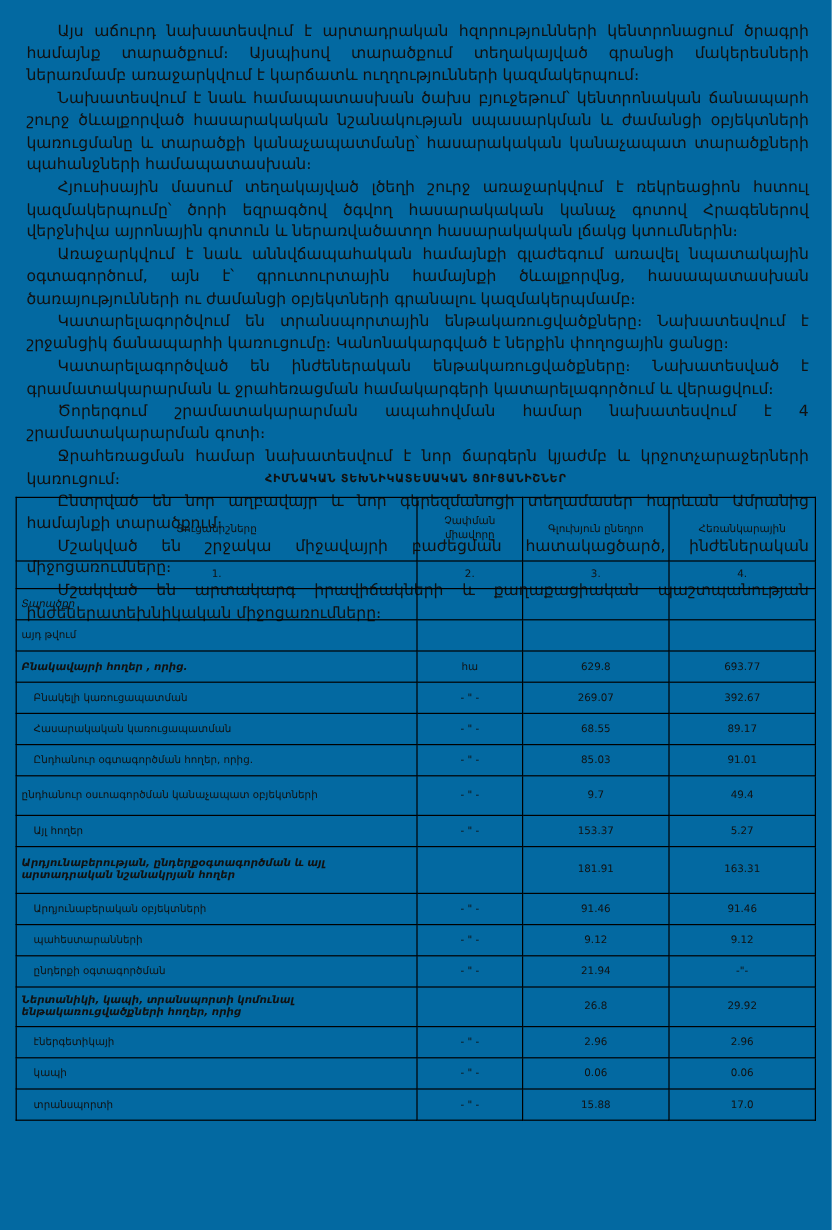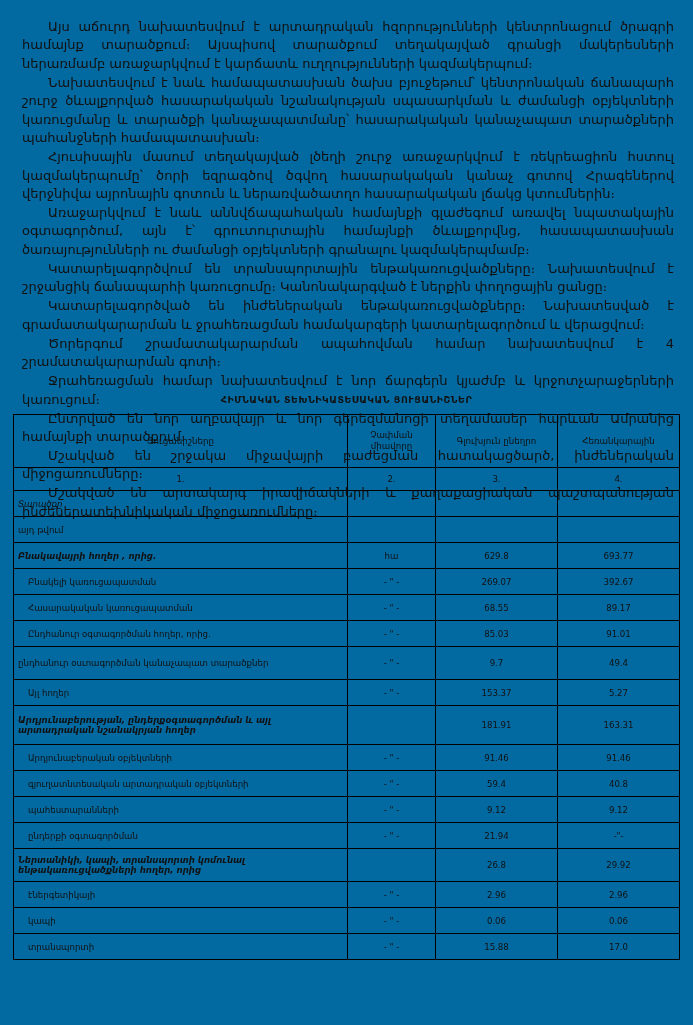--- a/index.html
+++ b/index.html
@@ -172,21 +172,21 @@
           <td class="c-num">68.55</td>
           <td class="c-num">89.17</td>
         </tr>
         <tr class="row-std">
           <td class="indent-1">Ընդհանուր օգտագործման հողեր, որից.</td>
           <td class="c-unit">- " -</td>
           <td class="c-num">85.03</td>
           <td class="c-num">91.01</td>
         </tr>
         <tr class="row-tall">
-          <td>ընդհանուր օսւոագործման կանաչապատ տարածքներ</td>
+          <td>ընդհանուր օսւոագործման կանաչապատ օբյեկտների</td>
           <td class="c-unit">- " -</td>
           <td class="c-num">9.7</td>
           <td class="c-num">49.4</td>
         </tr>
         <tr class="row-std">
           <td class="indent-1">Այլ հողեր</td>
           <td class="c-unit">- " -</td>
           <td class="c-num">153.37</td>
           <td class="c-num">5.27</td>
         </tr>
@@ -196,26 +196,20 @@
           <td class="c-num">181.91</td>
           <td class="c-num">163.31</td>
         </tr>
         <tr class="row-std">
           <td class="indent-1">Արդյունաբերական օբյեկտների</td>
           <td class="c-unit">- " -</td>
           <td class="c-num">91.46</td>
           <td class="c-num">91.46</td>
         </tr>
         <tr class="row-std">
-          <td class="indent-1">գյուղատնտեսական արտադրական օբյեկտների</td>
-          <td class="c-unit">- " -</td>
-          <td class="c-num">59.4</td>
-          <td class="c-num">40.8</td>
-        </tr>
-        <tr class="row-std">
           <td class="indent-1">պահեստարանների</td>
           <td class="c-unit">- " -</td>
           <td class="c-num">9.12</td>
           <td class="c-num">9.12</td>
         </tr>
         <tr class="row-std">
           <td class="indent-1">ընդերքի օգտագործման</td>
           <td class="c-unit">- " -</td>
           <td class="c-num">21.94</td>
           <td class="c-num">-"-</td>

